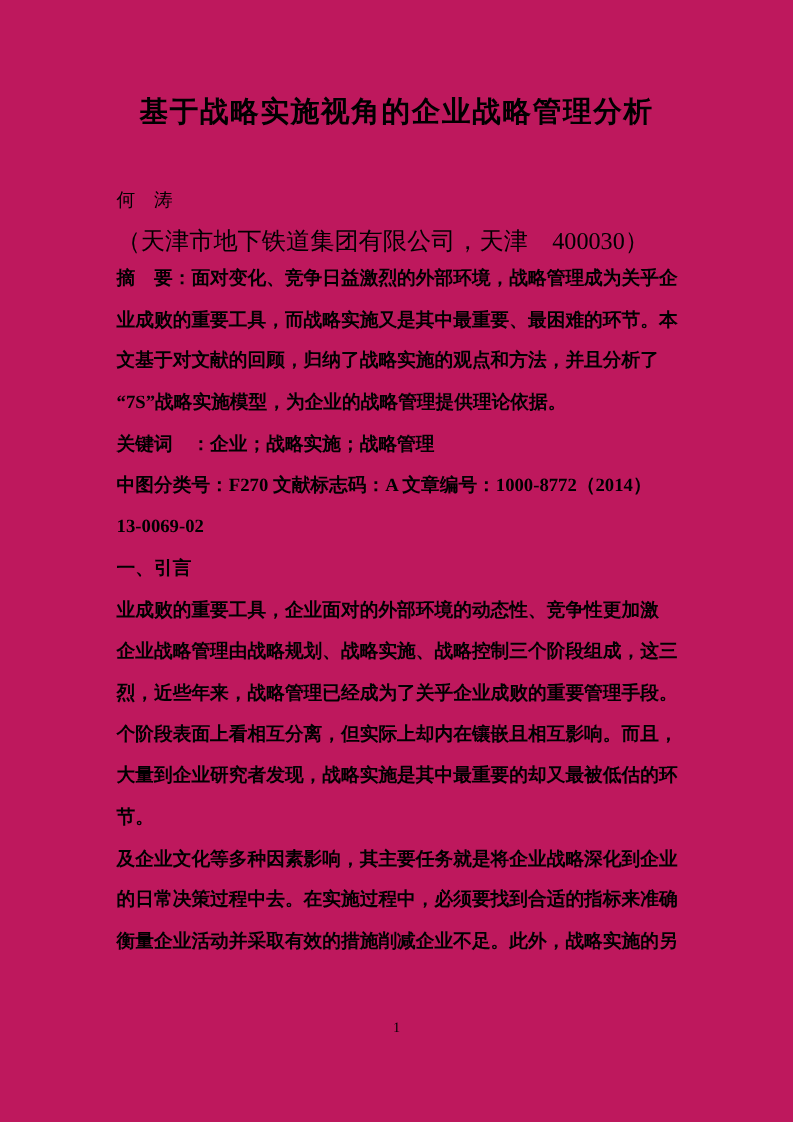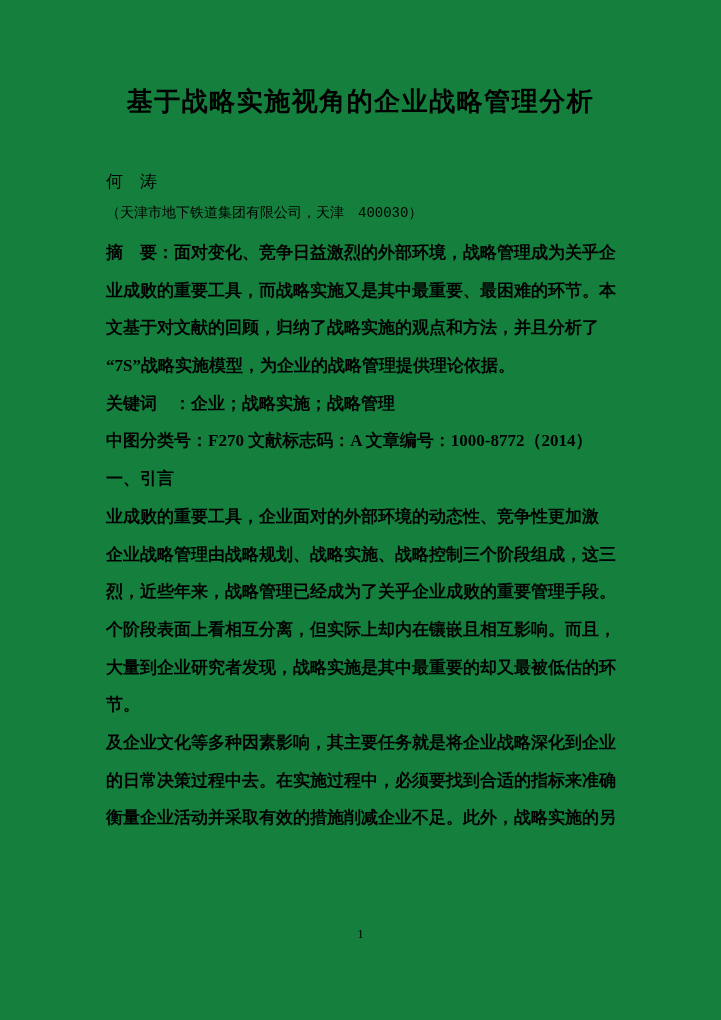--- a/index.html
+++ b/index.html
@@ -4,21 +4,21 @@
 <style>
   html, body {
     margin: 0;
     padding: 0;
     background: #ffffff;
   }
   .page {
     position: relative;
     width: 721px;
     height: 1020px;
-    background: #15803d;
+    background: #be185d;
     color: #000000;
     font-family: "Liberation Serif", "DejaVu Serif", serif;
     overflow: hidden;
   }
   .doc-title {
     position: absolute;
     top: 84px;
     left: 0;
     width: 100%;
     text-align: center;
@@ -31,23 +31,22 @@
     position: absolute;
     top: 170px;
     left: 106px;
     font-size: 17px;
     white-space: nowrap;
   }
   .affiliation-line {
     position: absolute;
     top: 204px;
     left: 106px;
-    font-size: 14px;
+    font-size: 22px;
     white-space: nowrap;
-    font-family: Liberation Mono, monospace;
   }
   .text-block {
     position: absolute;
     top: 234px;
     left: 106px;
     width: 512px;
     font-size: 17px;
     font-weight: bold;
   }
   .text-block .line {
@@ -77,20 +76,21 @@
 
   <div class="text-block">
     <div class="line">摘　要：面对变化、竞争日益激烈的外部环境，战略管理成为关乎企</div>
     <div class="line">业成败的重要工具，而战略实施又是其中最重要、最困难的环节。本</div>
     <div class="line">文基于对文献的回顾，归纳了战略实施的观点和方法，并且分析了</div>
     <div class="line">“7S”战略实施模型，为企业的战略管理提供理论依据。</div>
 
     <div class="line">关键词　：企业；战略实施；战略管理</div>
 
     <div class="line">中图分类号：F270 文献标志码：A 文章编号：1000-8772（2014）</div>
+    <div class="line">13-0069-02</div>
 
     <div class="line">一、引言</div>
 
     <div class="line">业成败的重要工具，企业面对的外部环境的动态性、竞争性更加激</div>
     <div class="line">企业战略管理由战略规划、战略实施、战略控制三个阶段组成，这三</div>
     <div class="line">烈，近些年来，战略管理已经成为了关乎企业成败的重要管理手段。</div>
     <div class="line">个阶段表面上看相互分离，但实际上却内在镶嵌且相互影响。而且，</div>
     <div class="line">大量到企业研究者发现，战略实施是其中最重要的却又最被低估的环</div>
     <div class="line">节。</div>
 

